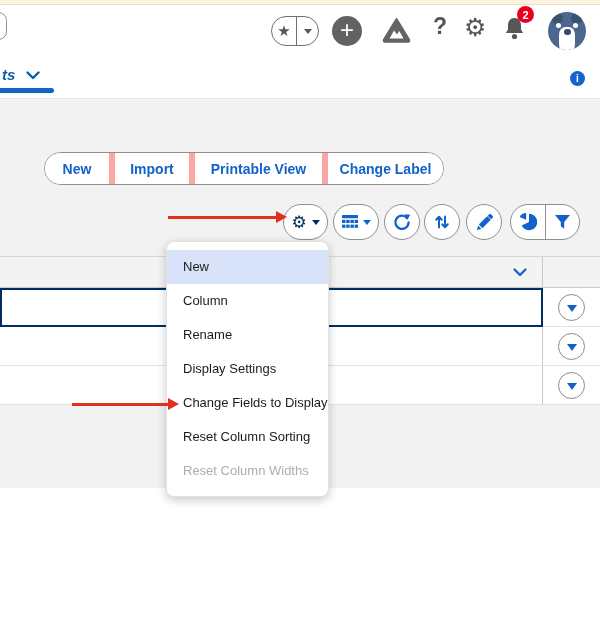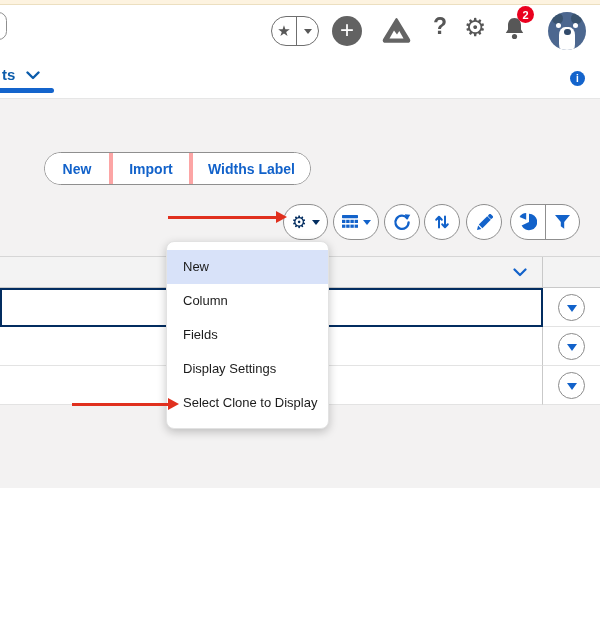--- a/index.html
+++ b/index.html
@@ -39,37 +39,37 @@
   .avatar .ear { position:absolute; width:11px; height:11px; border-radius:50%; background:#3a536e; top:1px; }
   .avatar .ear.l { left:4px; } .avatar .ear.r { right:4px; }
   .avatar .eye { position:absolute; width:5px; height:5px; border-radius:50%; background:#fff; top:11px; }
   .avatar .eye.l { left:8px; } .avatar .eye.r { right:8px; }
   .avatar .muzzle { position:absolute; left:11px; top:15px; width:16px; height:28px;
     background:#fff; border-radius:8px 8px 10px 10px / 10px 10px 14px 14px; }
   .avatar .nose { position:absolute; left:15.5px; top:17px; width:7px; height:6px;
     background:#324b6b; border-radius:3px; }
 
   
-  .tab-label { position:absolute; left:2px; top:66px; font-size:15px; font-weight:700; color:#0b5cab; }
+  .tab-label { position:absolute; left:2px; top:66px; font-size:15px; font-weight:700; color:#0b5cab;font-style:italic; }
   .tab-chevron { position:absolute; left:26px; top:71px; }
   .tab-underline { position:absolute; left:0; top:88px; width:54px; height:5px; background:#1464cc; border-radius:0 3px 3px 0; }
   .info-btn { position:absolute; left:570px; top:71px; width:15px; height:15px; border-radius:50%;
     background:#1464cc; color:#fff; font-size:10px; font-weight:700;
     display:flex; align-items:center; justify-content:center; }
 
   
   .body { position:absolute; left:0; top:98px; width:600px; height:390px;
     background:#f3f2f2; border-top:1px solid #e6e6e6; }
 
   
   .btn-group { position:absolute; left:44px; top:53px; height:33px; display:flex;
     border:1px solid #8f8f8f; border-radius:17px; overflow:hidden; background:#fff; }
   .btn { display:flex; align-items:center; justify-content:center;
     font-size:14px; font-weight:700; color:#1262ca; background:#fff; cursor:pointer; }
-  .btn + .btn { border-left:4px solid #fca5a5; }
+  .btn + .btn { border-left:6px solid #fca5a5; }
   .btn.w1{width:64px}.btn.w2{width:80px}.btn.w3{width:134px}.btn.w4{width:133px}.btn.w5{width:121px}
 
   
   .ctl { position:absolute; top:105px; height:36px; background:#fff; border:1px solid #8f8f8f;
     display:flex; align-items:center; justify-content:center; gap:5px; }
   .pill { border-radius:18px; }
   .circ { width:36px; border-radius:50%; }
   .ctl-gear { left:283px; width:45px; }
   .gear-glyph-sm { font-family:"DejaVu Sans", sans-serif; font-size:17px; color:#032d60; line-height:1; }
   .caret-navy { border-top-color:#032d60; }
@@ -186,21 +186,22 @@
   <div class="tab-underline"></div>
   <div class="info-btn">
     <span>i</span>
   </div>
 
   <div class="body">
 
     <div class="btn-group">
       <div class="btn w1">New</div>
       <div class="btn w2">Import</div>
-      <div class="btn w5">Widths Label</div>
+      <div class="btn w4">Printable View</div>
+      <div class="btn w5">Change Label</div>
     </div>
 
     <div class="ctl pill ctl-gear">
       <span class="gear-glyph-sm">⚙</span>
       <span class="caret-down caret-navy"></span>
     </div>
 
     <div class="ctl pill ctl-grid">
       <svg width="16" height="14" viewBox="0 0 16 14">
         <g fill="#1262ca">
@@ -289,23 +290,25 @@
       <div class="row-action">
         <span class="row-menu-btn">
           <span class="tri-down"></span>
         </span>
       </div>
     </div>
 
     <div class="menu">
       <div class="mi highlighted">New</div>
       <div class="mi">Column</div>
-      <div class="mi">Fields</div>
+      <div class="mi">Rename</div>
       <div class="mi">Display Settings</div>
-      <div class="mi">Select Clone to Display</div>
+      <div class="mi">Change Fields to Display</div>
+      <div class="mi">Reset Column Sorting</div>
+      <div class="mi disabled">Reset Column Widths</div>
     </div>
 
     <div class="arrow-line a1-line"></div>
     <div class="arrow-head a1-head"></div>
     <div class="arrow-line a2-line"></div>
     <div class="arrow-head a2-head"></div>
 
   </div>
 </div>
 

